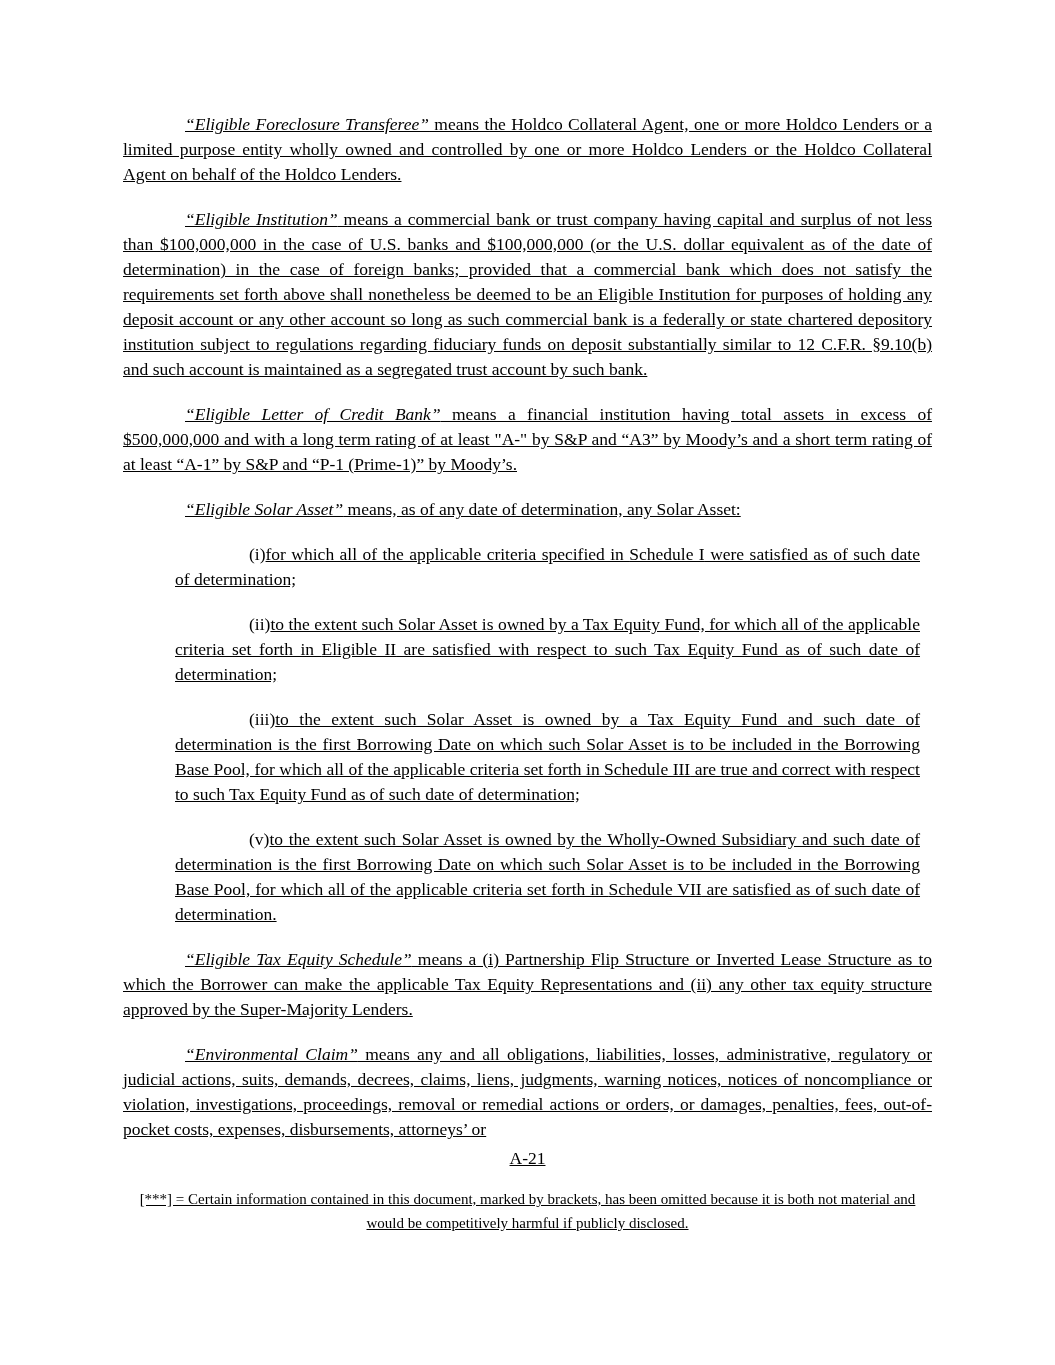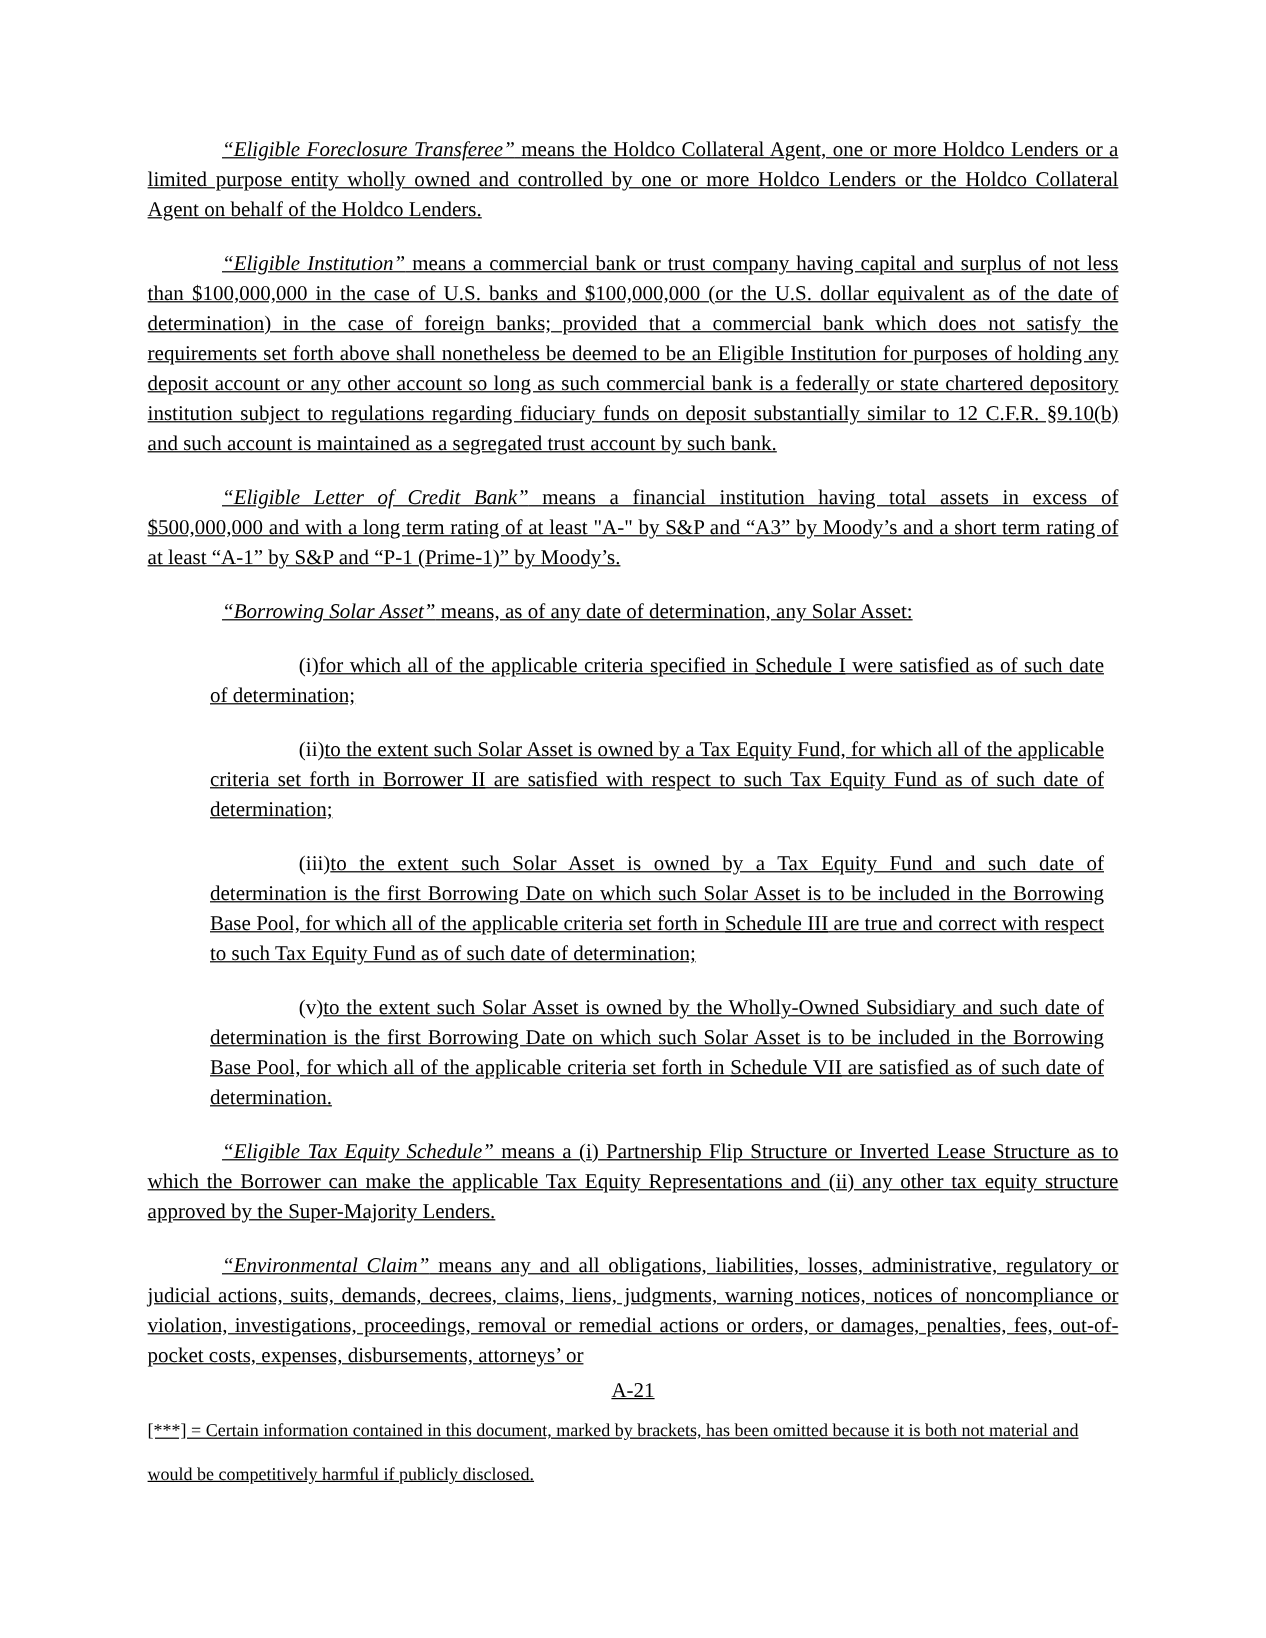--- a/index.html
+++ b/index.html
@@ -49,41 +49,41 @@
     margin-top: 2px;
   }
   .page-number {
     text-align: center;
     font-size: 17.5px;
     line-height: 25px;
     margin: 4px;
   }
   .footnote {
     font-size: 15px;
-    line-height: 36px;
-    text-align: left;
-    margin: 0;
+    line-height: 24px;
+    text-align: center;
+    margin: 16px;
   }
 </style>
 </head>
 <body>
 
 <div class="page">
 
   <p class="para"><span class="term">“Eligible Foreclosure Transferee”</span><span> means the Holdco Collateral Agent, one or more Holdco Lenders or a limited purpose entity wholly owned and controlled by one or more Holdco Lenders or the Holdco Collateral Agent on behalf of the Holdco Lenders.</span></p>
 
   <p class="para"><span class="term">“Eligible Institution”</span><span> means a commercial bank or trust company having capital and surplus of not less than $100,000,000 in the case of U.S. banks and $100,000,000 (or the U.S. dollar equivalent as of the date of determination) in the case of foreign banks; provided that a commercial bank which does not satisfy the requirements set forth above shall nonetheless be deemed to be an Eligible Institution for purposes of holding any deposit account or any other account so long as such commercial bank is a federally or state chartered depository institution subject to regulations regarding fiduciary funds on deposit substantially similar to 12 C.F.R. §9.10(b) and such account is maintained as a segregated trust account by such bank.</span></p>
 
   <p class="para"><span class="term">“Eligible Letter of Credit Bank”</span><span> means a financial institution having total assets in excess of $500,000,000 and with a long term rating of at least "A-" by S&amp;P and “A3” by Moody’s and a short term rating of at least “A-1” by S&amp;P and “P-1 (Prime-1)” by Moody’s.</span></p>
 
-  <p class="para"><span class="term">“Borrowing Solar Asset”</span><span> means, as of any date of determination, any Solar Asset:</span></p>
+  <p class="para"><span class="term">“Eligible Solar Asset”</span><span> means, as of any date of determination, any Solar Asset:</span></p>
 
   <p class="clause"><span class="num">(i)</span><span>for which all of the applicable criteria specified in </span><span class="schedule">Schedule I</span><span> were satisfied as of such date of determination;</span></p>
 
-  <p class="clause"><span class="num">(ii)</span><span>to the extent such Solar Asset is owned by a Tax Equity Fund, for which all of the applicable criteria set forth in </span><span class="schedule">Borrower II</span><span> are satisfied with respect to such Tax Equity Fund as of such date of determination;</span></p>
+  <p class="clause"><span class="num">(ii)</span><span>to the extent such Solar Asset is owned by a Tax Equity Fund, for which all of the applicable criteria set forth in </span><span class="schedule">Eligible II</span><span> are satisfied with respect to such Tax Equity Fund as of such date of determination;</span></p>
 
   <p class="clause"><span class="num">(iii)</span><span>to the extent such Solar Asset is owned by a Tax Equity Fund and such date of determination is the first Borrowing Date on which such Solar Asset is to be included in the Borrowing Base Pool, for which all of the applicable criteria set forth in </span><span class="schedule">Schedule III</span><span> are true and correct with respect to such Tax Equity Fund as of such date of determination;</span></p>
 
 
   <p class="clause"><span class="num">(v)</span><span>to the extent such Solar Asset is owned by the Wholly-Owned Subsidiary and such date of determination is the first Borrowing Date on which such Solar Asset is to be included in the Borrowing Base Pool, for which all of the applicable criteria set forth in </span><span class="schedule">Schedule VII</span><span> are satisfied as of such date of determination.</span></p>
 
   <p class="para"><span class="term">“Eligible Tax Equity Schedule”</span><span> means a (i) Partnership Flip Structure or Inverted Lease Structure as to which the Borrower can make the applicable Tax Equity Representations and (ii) any other tax equity structure approved by the Super-Majority Lenders.</span></p>
 
   <p class="para" style="margin-bottom:0;"><span class="term">“Environmental Claim”</span><span> means any and all obligations, liabilities, losses, administrative, regulatory or judicial actions, suits, demands, decrees, claims, liens, judgments, warning notices, notices of noncompliance or violation, investigations, proceedings, removal or remedial actions or orders, or damages, penalties, fees, out-of-pocket costs, expenses, disbursements, attorneys’ or</span></p>
 

